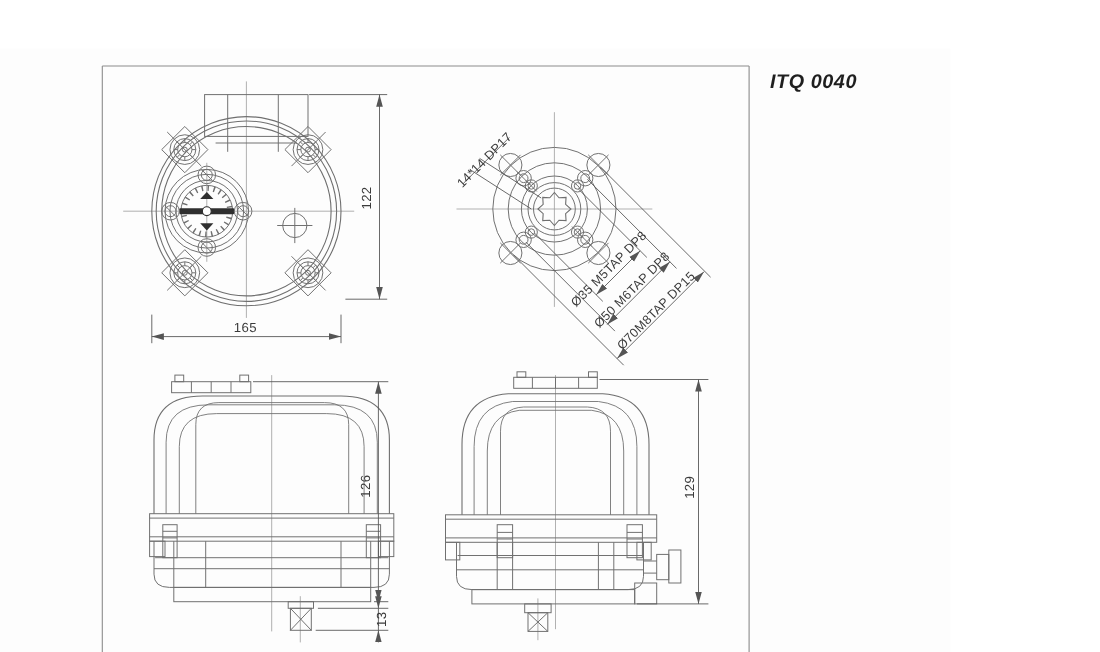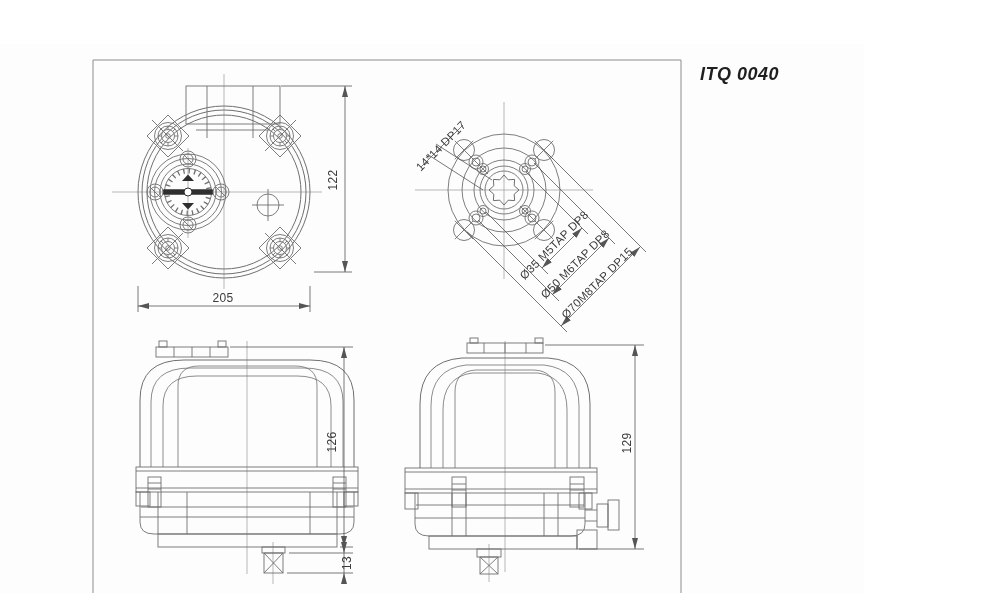--- a/index.html
+++ b/index.html
@@ -325,21 +325,21 @@
       <line x1="545" y1="301" x2="644" y2="301"></line>
       <line x1="579" y1="505" x2="644" y2="505"></line>
       <line x1="635" y1="301" x2="635" y2="505" marker-start="url(#arr)" marker-end="url(#arr)"></line>
     </g>
   </g>
 </svg>
 
 <div class="title">ITQ 0040</div>
 
 <div class="lbl rot90" style="left:333px;top:136px;">122</div>
-<div class="lbl" style="left:223px;top:254px;">205</div>
+<div class="lbl" style="left:223px;top:254px;">165</div>
 
 <div class="lbl rot45" style="left:441px;top:102px;">14*14 DP17</div>
 <div class="lbl rot45" style="left:554px;top:201px;">Ø35 M5TAP DP8</div>
 <div class="lbl rot45" style="left:575px;top:220px;">Ø50 M6TAP DP8</div>
 <div class="lbl rot45" style="left:597px;top:239px;">Ø70M8TAP DP15</div>
 
 <div class="lbl rot90" style="left:332px;top:398px;">126</div>
 <div class="lbl rot90" style="left:347px;top:519px;">13</div>
 
 <div class="lbl rot90" style="left:627px;top:399px;">129</div>

